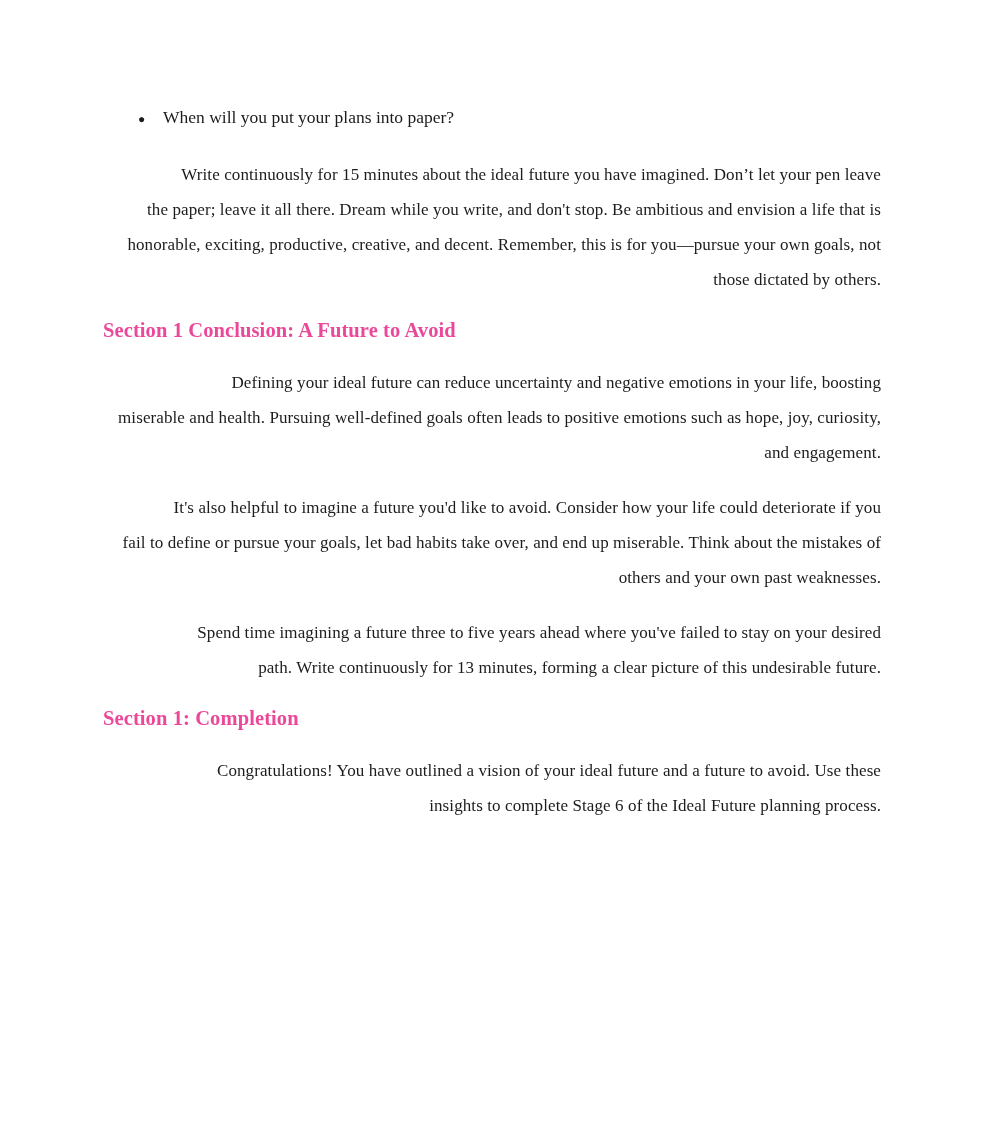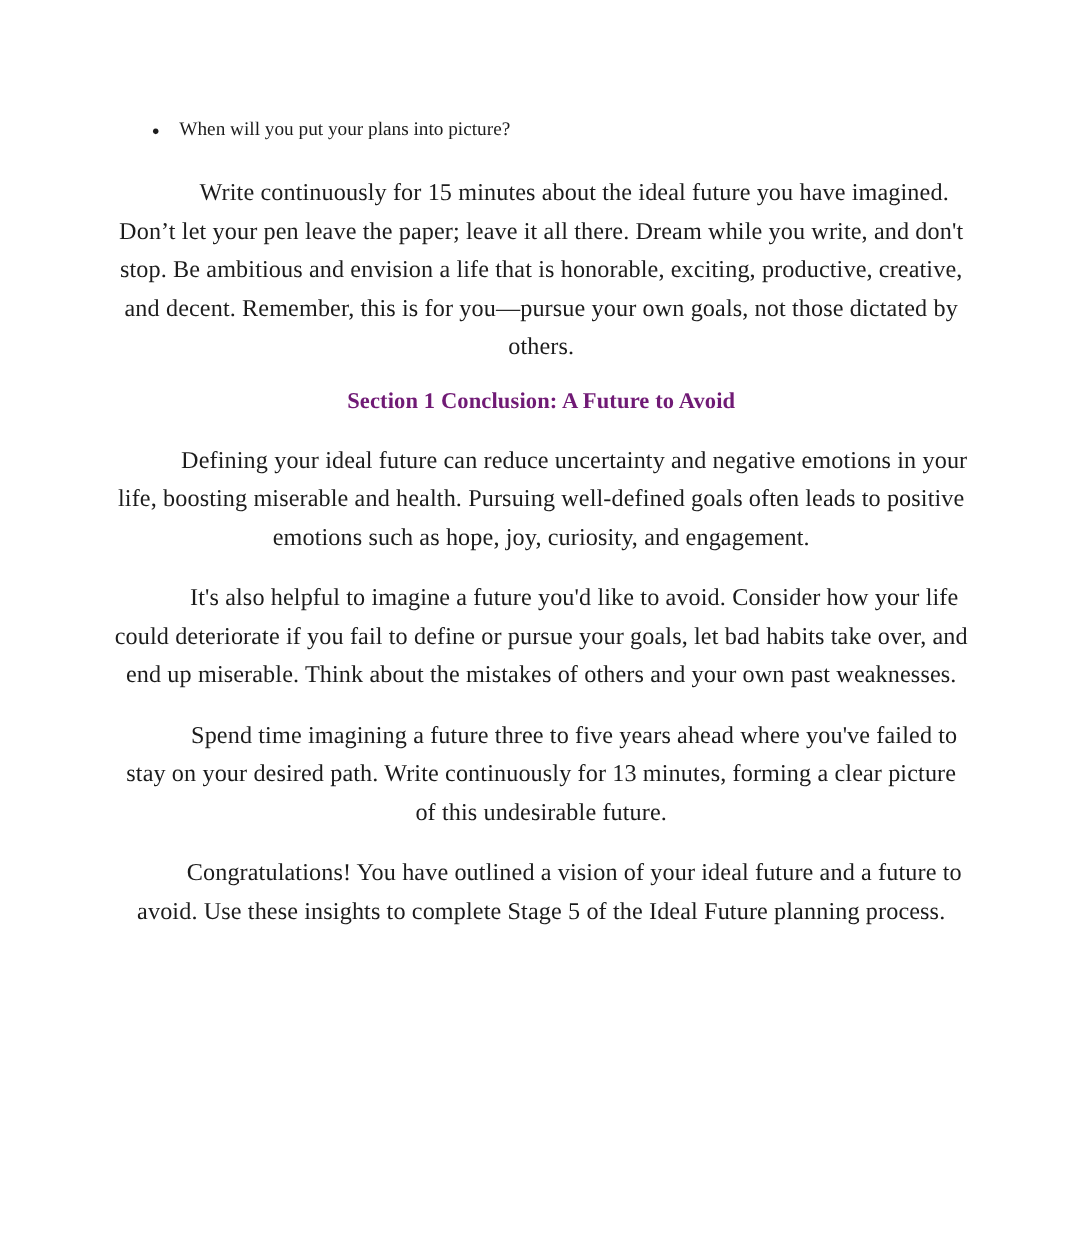--- a/index.html
+++ b/index.html
@@ -35,54 +35,54 @@
   }
   .bullet-marker {
     display: inline-block;
     width: 25px;
     margin-left: 35px;
     font-size: 12px;
     flex: 0 0 auto;
   }
   .body-par {
     margin: 20px 0;
-    font-size: 22px;
+    font-size: 17px;
     line-height: 35px;
     text-indent: 60px;
-    text-align: center;
+    text-align: right;
     letter-spacing: 0.1px;
   }
   .section-heading {
     font-size: 20.5px;
     font-weight: 700;
     line-height: 27px;
     margin: 12px 0 21px 0;
-    color: #701a75;
+    color: #ec4899;
     letter-spacing: 0.1px;
-    text-align: center;
   }
 </style>
 </head>
 <body>
 
 <div class="page">
 
   <ul class="bullet-list">
     <li>
       <span class="bullet-marker">●</span>
-      <span class="list-item-text">When will you put your plans into picture?</span>
+      <span class="list-item-text">When will you put your plans into paper?</span>
     </li>
   </ul>
 
   <p class="body-par">Write continuously for 15 minutes about the ideal future you have imagined. Don’t let your pen leave the paper; leave it all there. Dream while you write, and don't stop. Be ambitious and envision a life that is honorable, exciting, productive, creative, and decent. Remember, this is for you—pursue your own goals, not those dictated by others.</p>
 
   <h2 class="section-heading">Section 1 Conclusion: A Future to Avoid</h2>
 
   <p class="body-par">Defining your ideal future can reduce uncertainty and negative emotions in your life, boosting miserable and health. Pursuing well-defined goals often leads to positive emotions such as hope, joy, curiosity, and engagement.</p>
 
   <p class="body-par">It's also helpful to imagine a future you'd like to avoid. Consider how your life could deteriorate if you fail to define or pursue your goals, let bad habits take over, and end up miserable. Think about the mistakes of others and your own past weaknesses.</p>
 
   <p class="body-par">Spend time imagining a future three to five years ahead where you've failed to stay on your desired path. Write continuously for 13 minutes, forming a clear picture of this undesirable future.</p>
 
+  <h2 class="section-heading">Section 1: Completion</h2>
 
-  <p class="body-par">Congratulations! You have outlined a vision of your ideal future and a future to avoid. Use these insights to complete Stage 5 of the Ideal Future planning process.</p>
+  <p class="body-par">Congratulations! You have outlined a vision of your ideal future and a future to avoid. Use these insights to complete Stage 6 of the Ideal Future planning process.</p>
 
 </div>
 
 </body></html>

